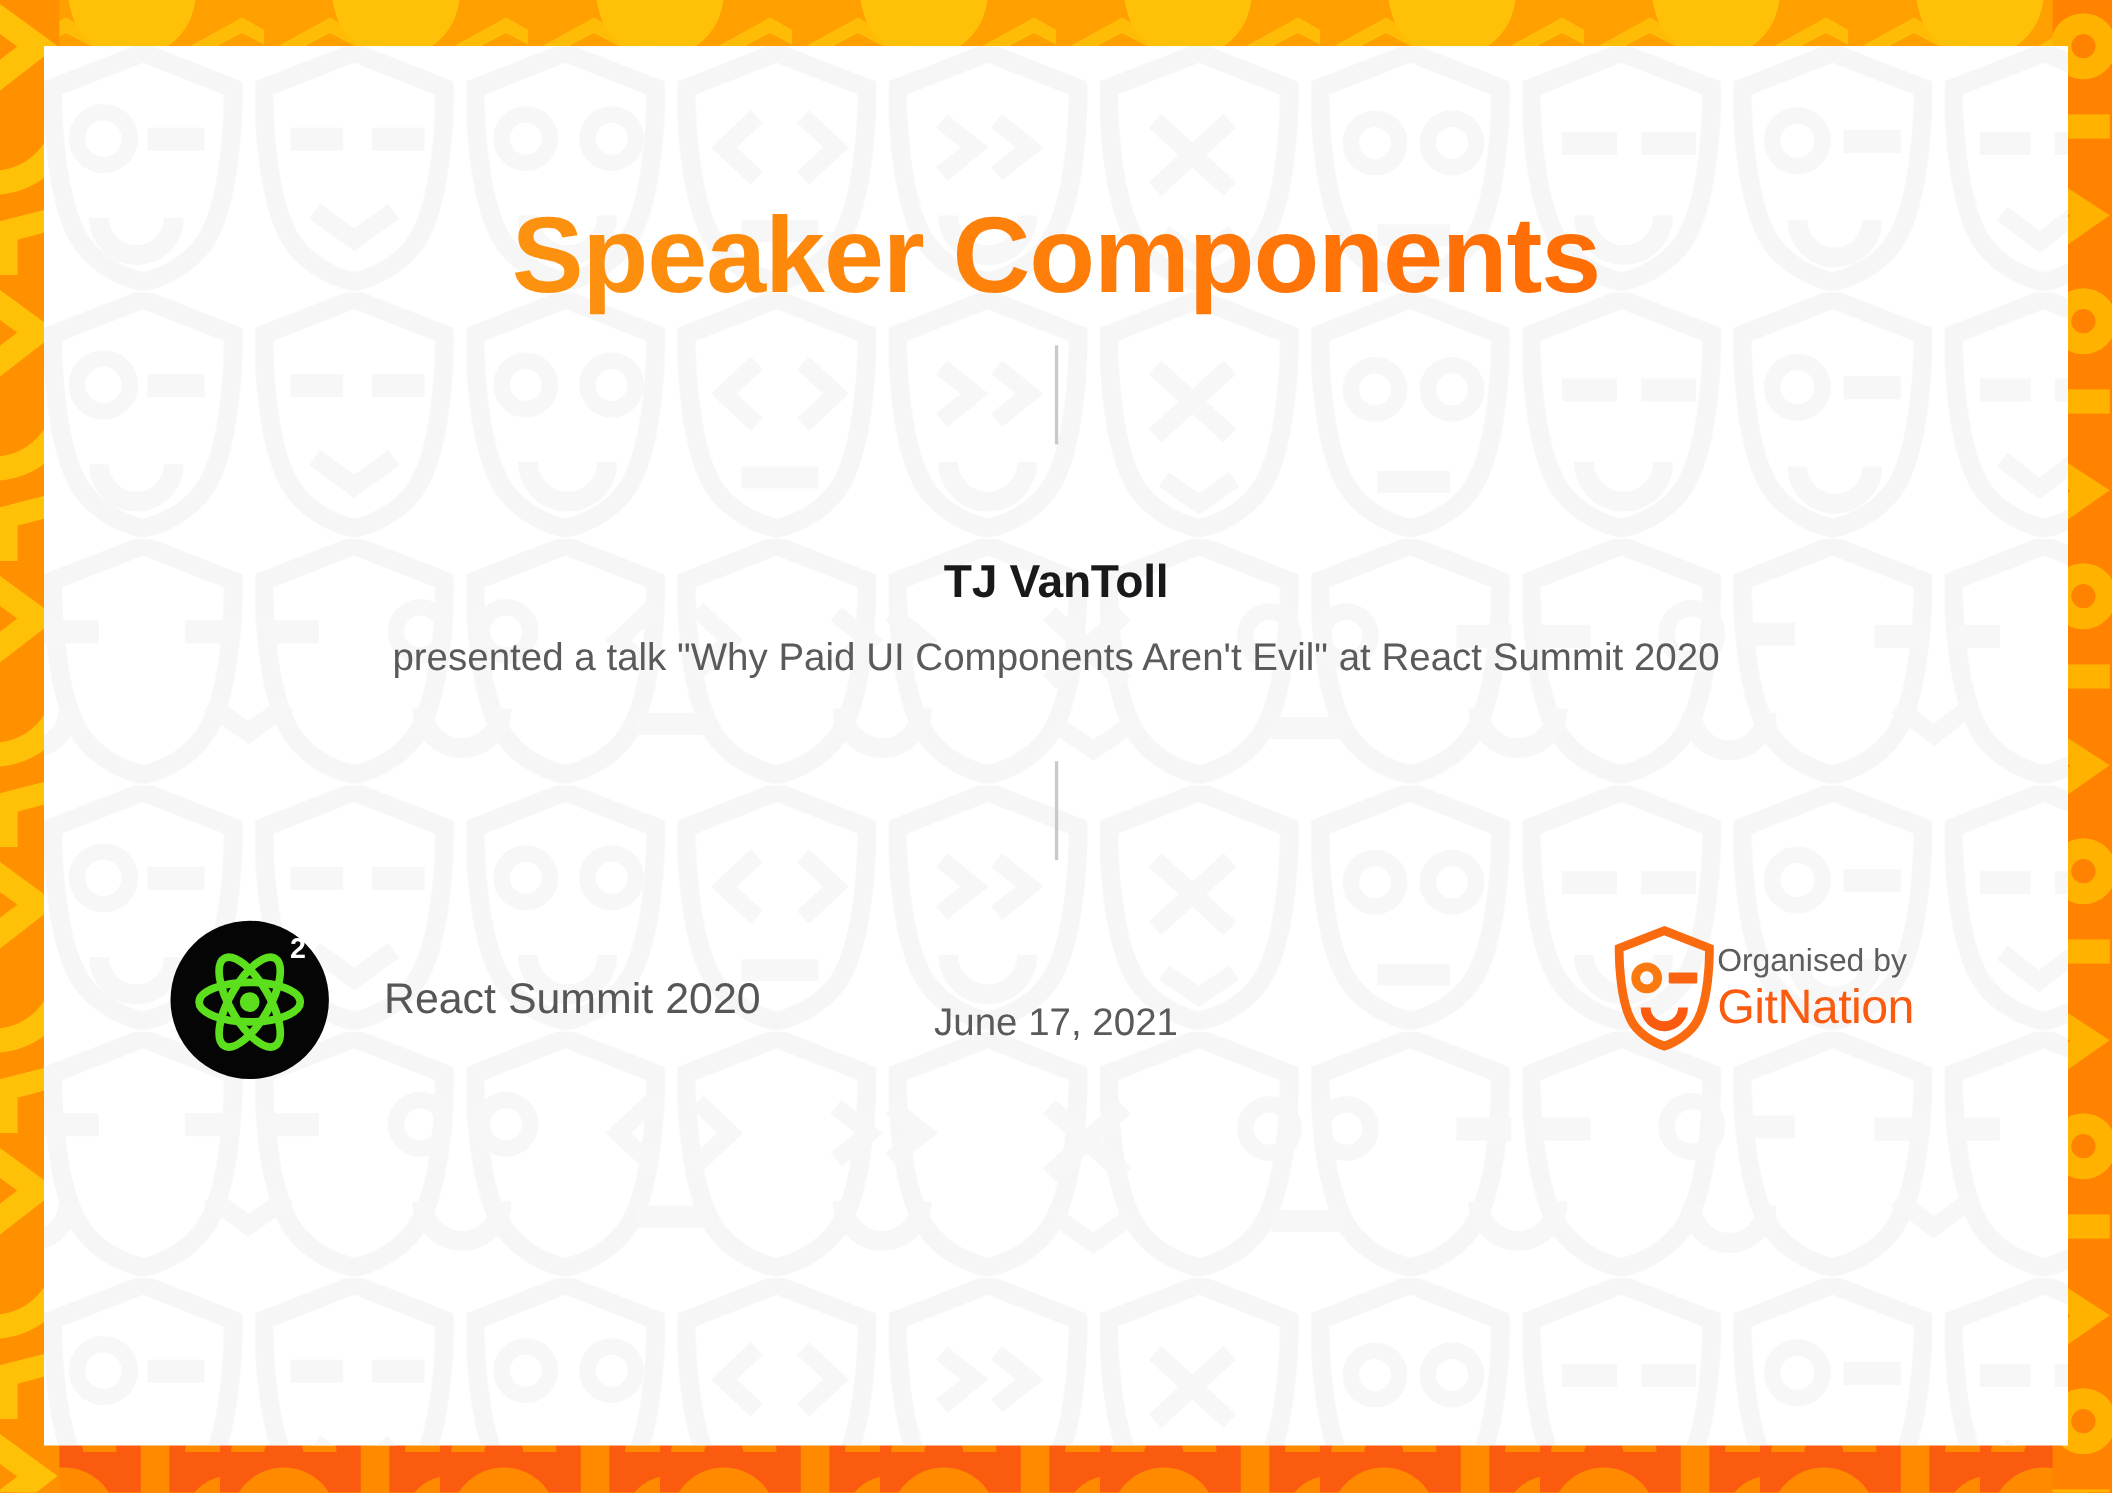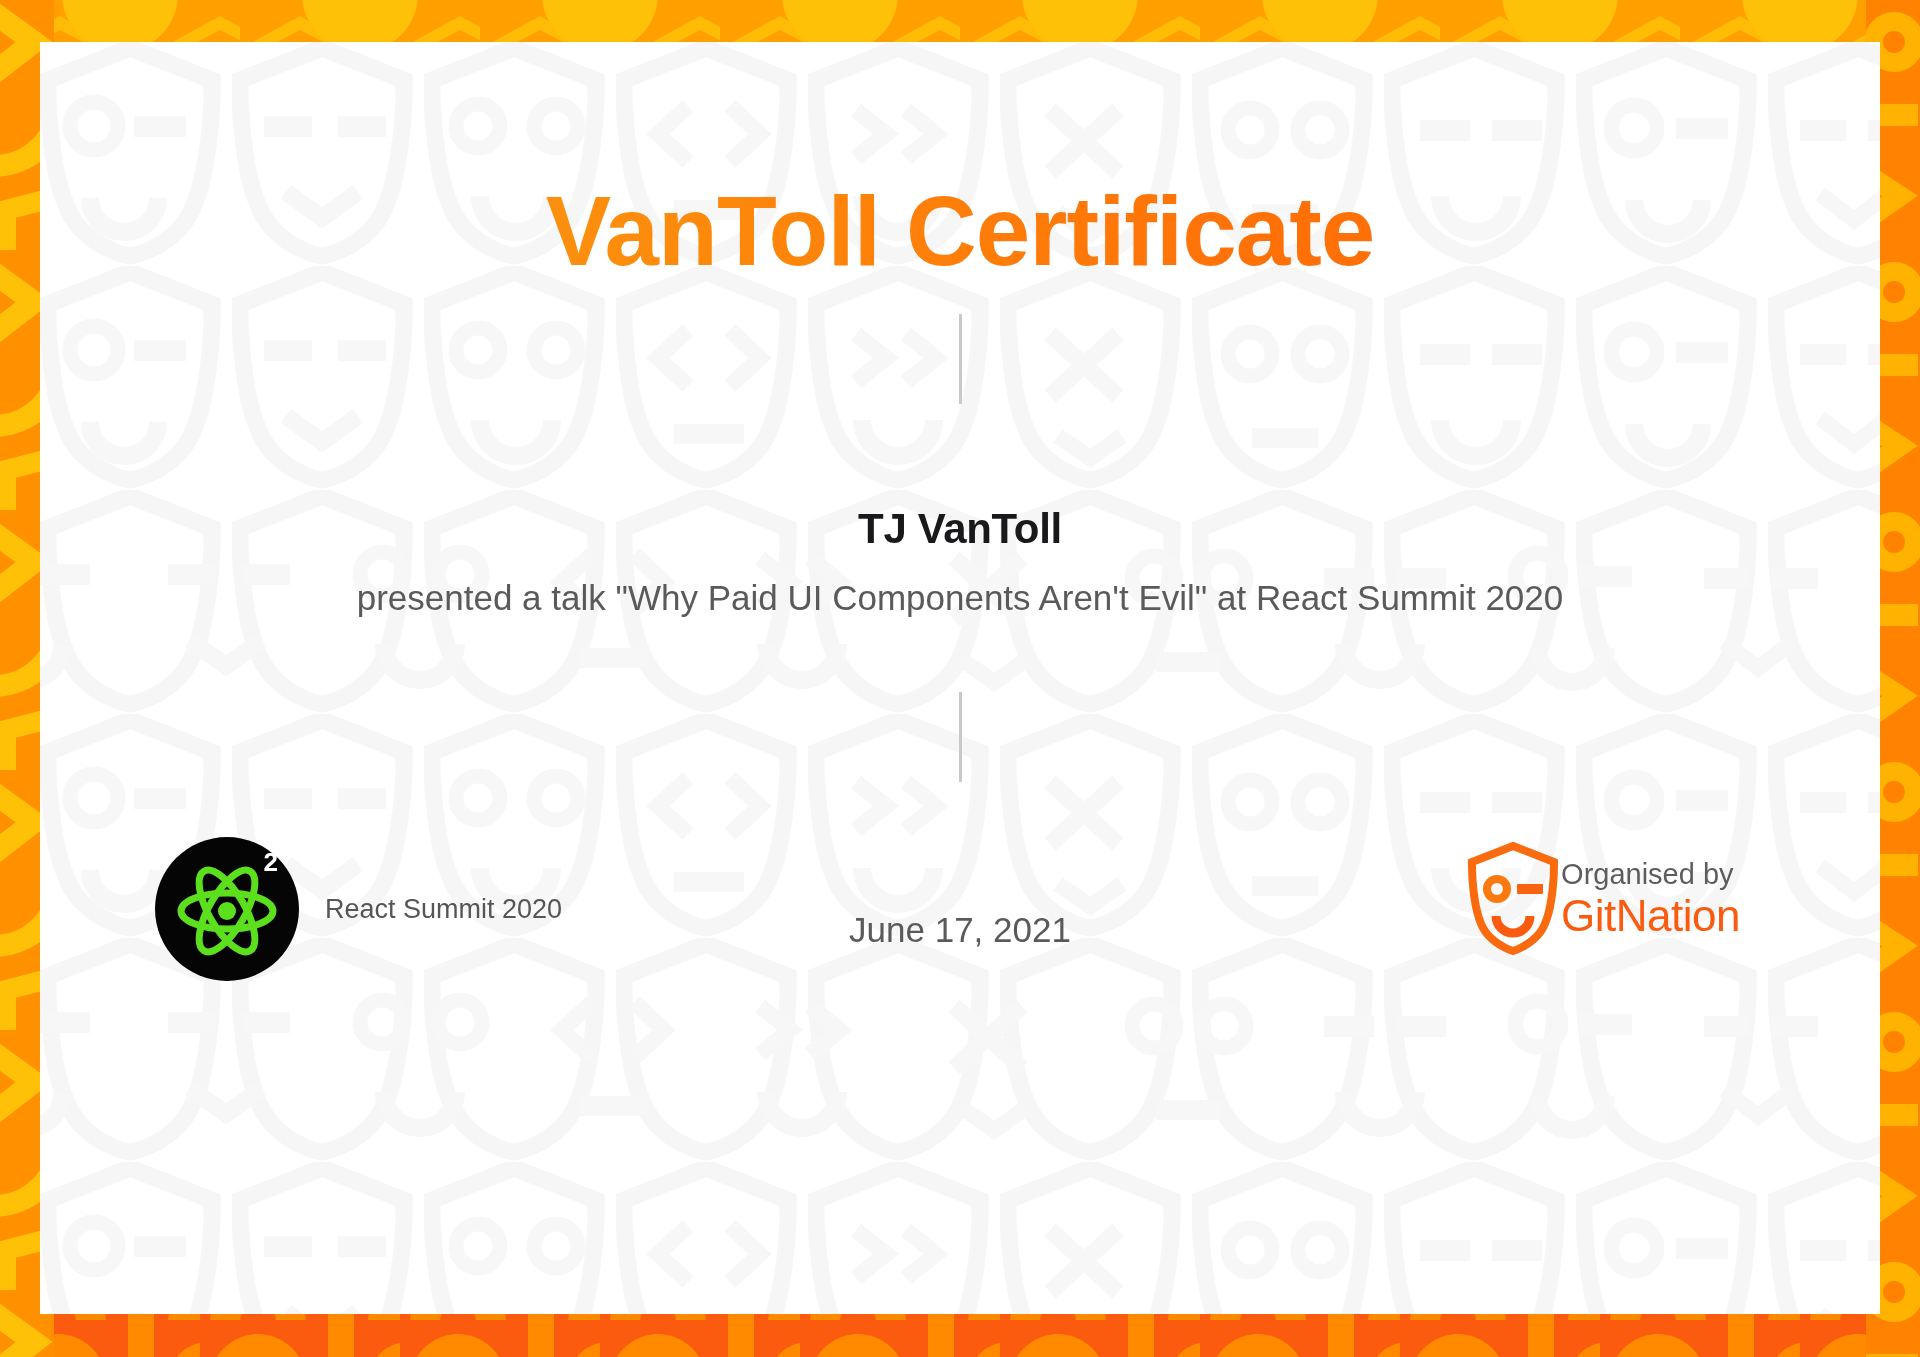--- a/index.html
+++ b/index.html
@@ -115,23 +115,24 @@
   }
   .event-logo .sup {
     position:absolute;
     right:21px; top:12px;
     color:#FFFFFF;
     font-size:26px;
     font-weight:bold;
     line-height:1;
   }
   .event-name {
-    font-size:27px;
+    font-size:39px;
     color:#565656;
     white-space:nowrap;
+    margin-left:24px;
   }
 
   .date-text {
     position:absolute;
     left:0; right:0; top:45px;
     text-align:center;
     font-size:35px;
     color:#5A5A5A;
     margin-top:28px;
   }
@@ -276,21 +277,21 @@
         <use href="#glyphs" transform="translate(0,224)"></use>
         <use href="#glyphs" transform="translate(-96,448)"></use>
         <use href="#glyphs" transform="translate(0,672)"></use>
         <use href="#glyphs" transform="translate(-96,896)"></use>
         <use href="#glyphs" transform="translate(0,1120)"></use>
       </g>
     </svg>
 
     <div class="content">
 
-      <h1 class="title">VanToll Certificate</h1>
+      <h1 class="title">Speaker Components</h1>
 
       <div class="divider-top"></div>
 
 
       <div class="recipient">TJ VanToll</div>
 
       <div class="talk-line">presented a talk "Why Paid UI Components Aren't Evil" at React Summit 2020</div>
 
       <div class="divider-bottom"></div>
 

